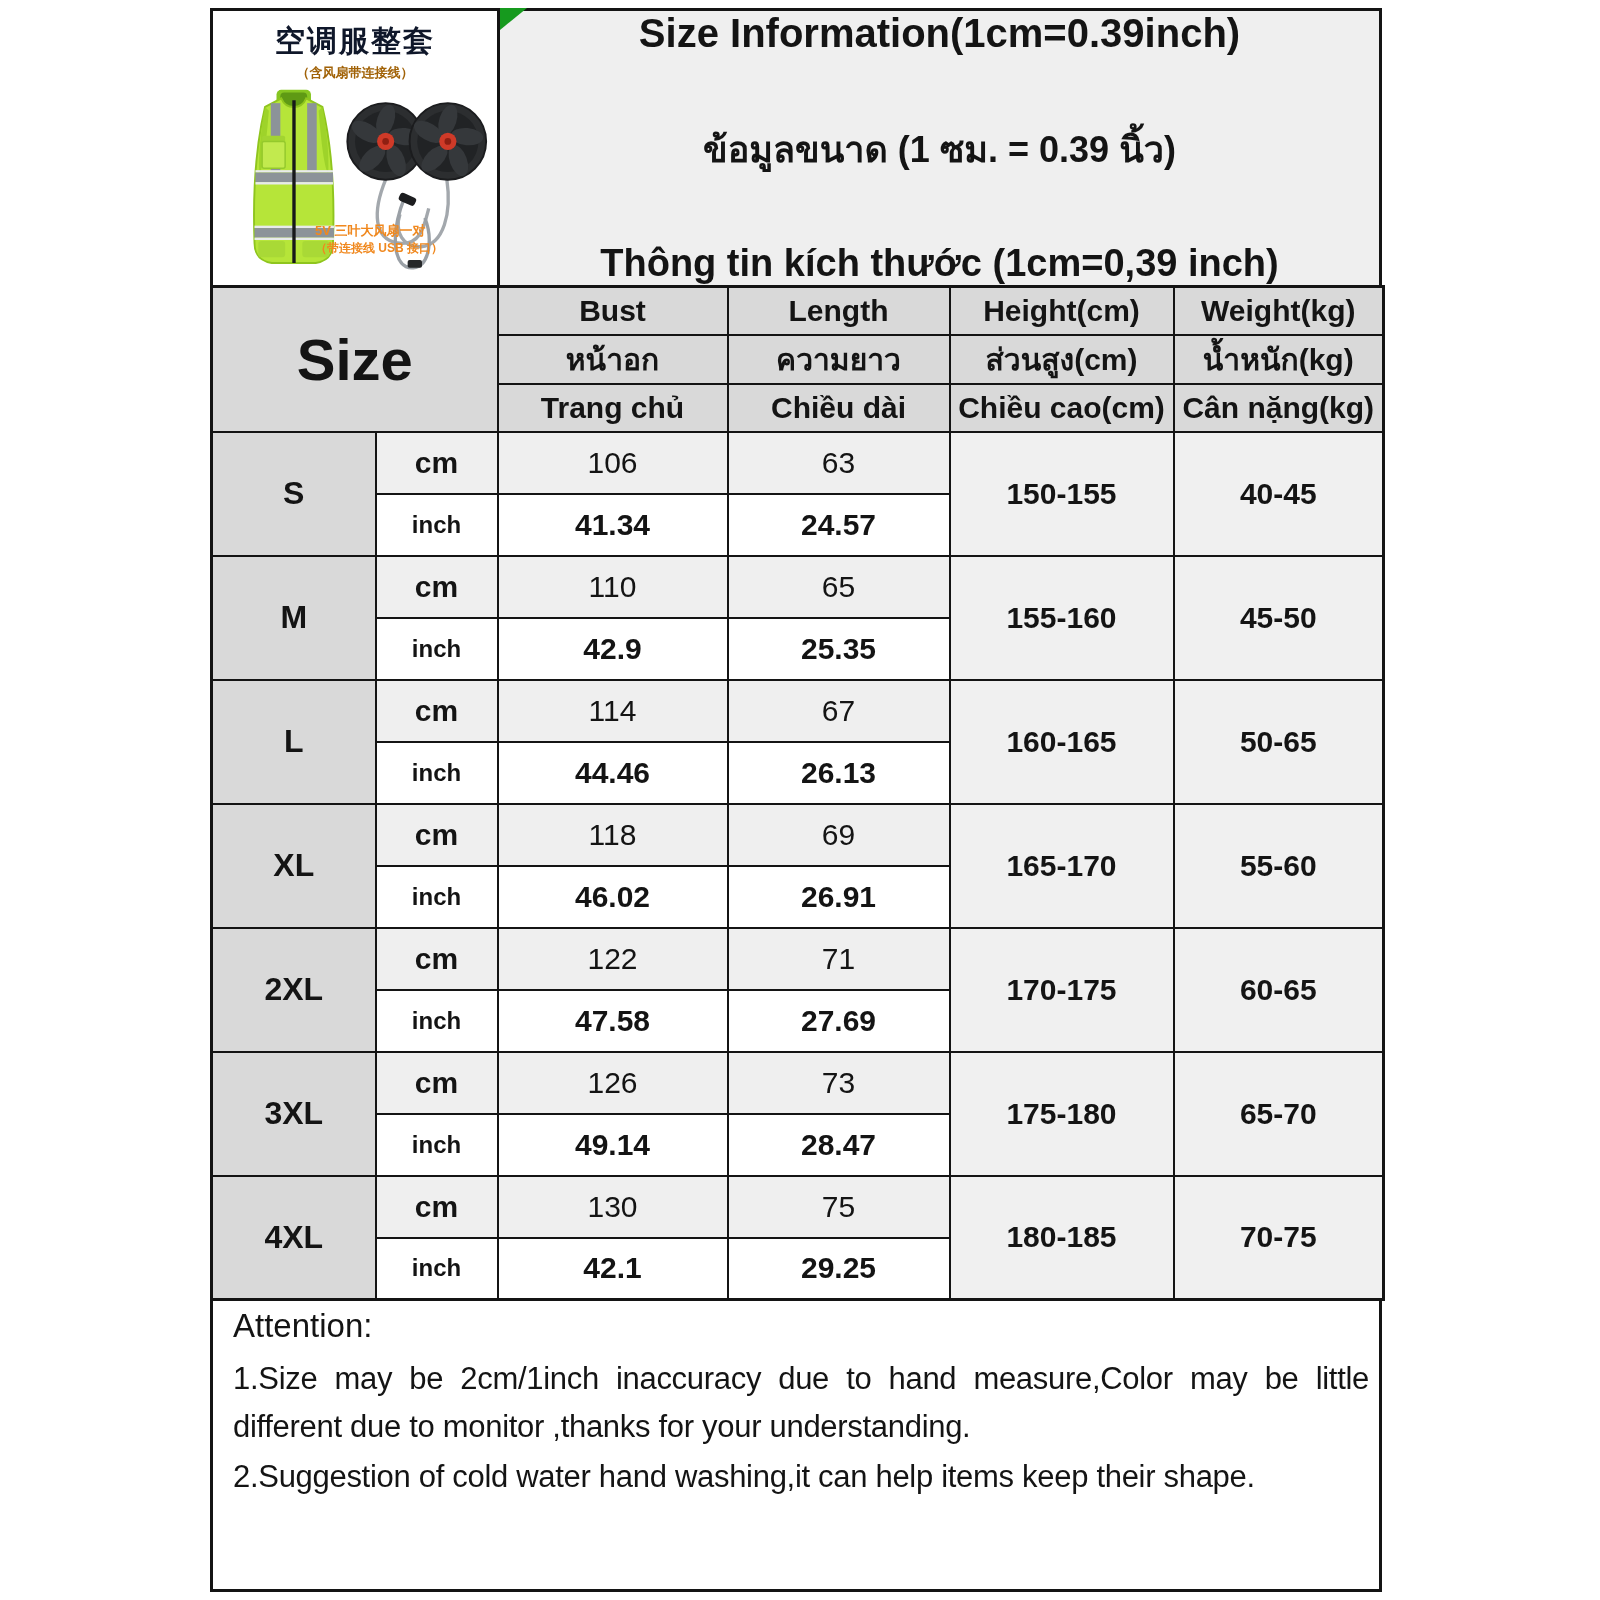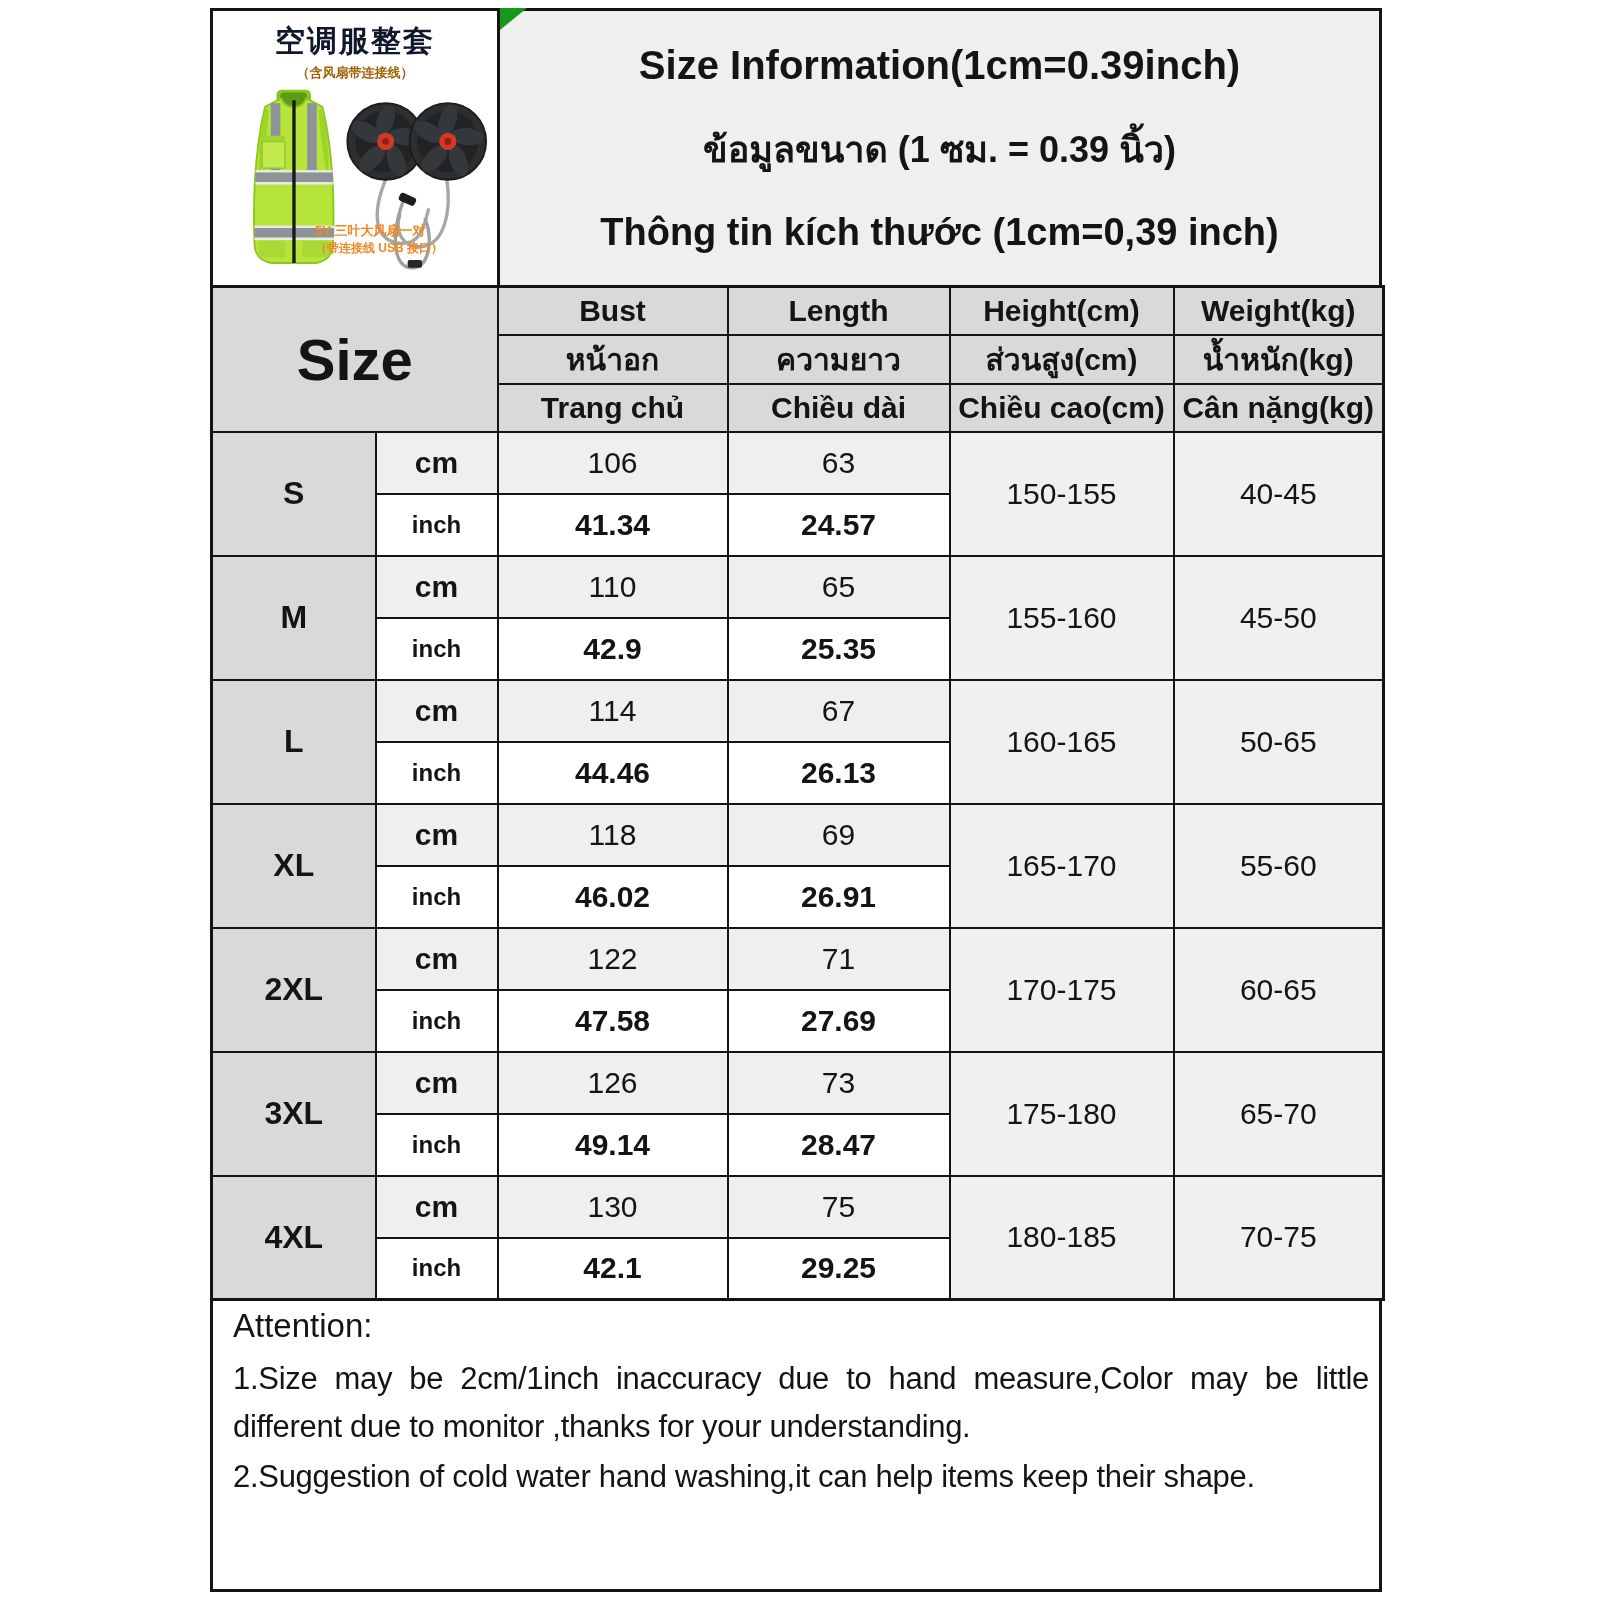--- a/index.html
+++ b/index.html
@@ -23,21 +23,21 @@
     display:flex;flex-direction:column;align-items:center;
   }
   .product-title{margin-top:10px;font-weight:bold;font-size:30px;color:#0f172a;letter-spacing:2px;}
   .product-subtitle{font-size:13px;font-weight:bold;color:#a16207;margin-top:2px;}
   .product-art{width:280px;height:206px;margin-top:2px;}
   .fan-note{position:absolute;right:14px;bottom:28px;width:168px;text-align:left;color:#f0881e;}
   .fan-note-l1{font-size:13px;font-weight:bold;}
   .fan-note-l2{font-size:12px;font-weight:bold;}
   .title-cell{
     flex:1;background:#efefef;position:relative;
-    display:flex;flex-direction:column;justify-content:center;align-items:center;gap:33px;
+    display:flex;flex-direction:column;justify-content:space-between;align-items:center;gap:12px;
   }
   .corner-flag{
     position:absolute;left:0;top:-3px;width:27px;height:22px;background:#169a1e;
     clip-path:polygon(0 0,100% 0,0 100%);
   }
   .t-en{font-size:40px;font-weight:bold;}
   .t-th{font-size:36px;font-weight:bold;}
   .t-vi{font-size:38px;font-weight:bold;}
   
   table.size-table{
@@ -50,21 +50,21 @@
   }
   tr.hrow{height:48px;}
   tr.drow{height:62px;}
   .c-head{background:#d9d9d9;font-weight:bold;font-size:30px;}
   .c-size-big{background:#d9d9d9;font-weight:bold;font-size:58px;}
   .c-sizelabel{background:#d9d9d9;font-weight:bold;font-size:32px;}
   .c-unit-cm{background:#efefef;font-weight:bold;font-size:30px;}
   .c-unit-in{background:#ffffff;font-weight:bold;font-size:24px;}
   .c-cm{background:#efefef;font-weight:normal;font-size:30px;}
   .c-in{background:#ffffff;font-weight:bold;font-size:30px;}
-  .c-span{background:#f0f0f0;font-weight:normal;font-size:30px;}
+  .c-span{background:#f0f0f0;font-weight:bold;font-size:30px;}
   
   .attention{
     flex:1;box-sizing:border-box;background:#ffffff;
     border:3px solid #141414;border-top:none;
     padding:6px 10px 0 20px;
   }
   .att-title{font-size:33px;}
   .att-p1{font-size:31px;letter-spacing:-0.3px;text-align:justify;margin-top:10px;line-height:1.55;}
   .att-p2{font-size:31px;letter-spacing:-0.3px;margin-top:8px;}
 </style>

